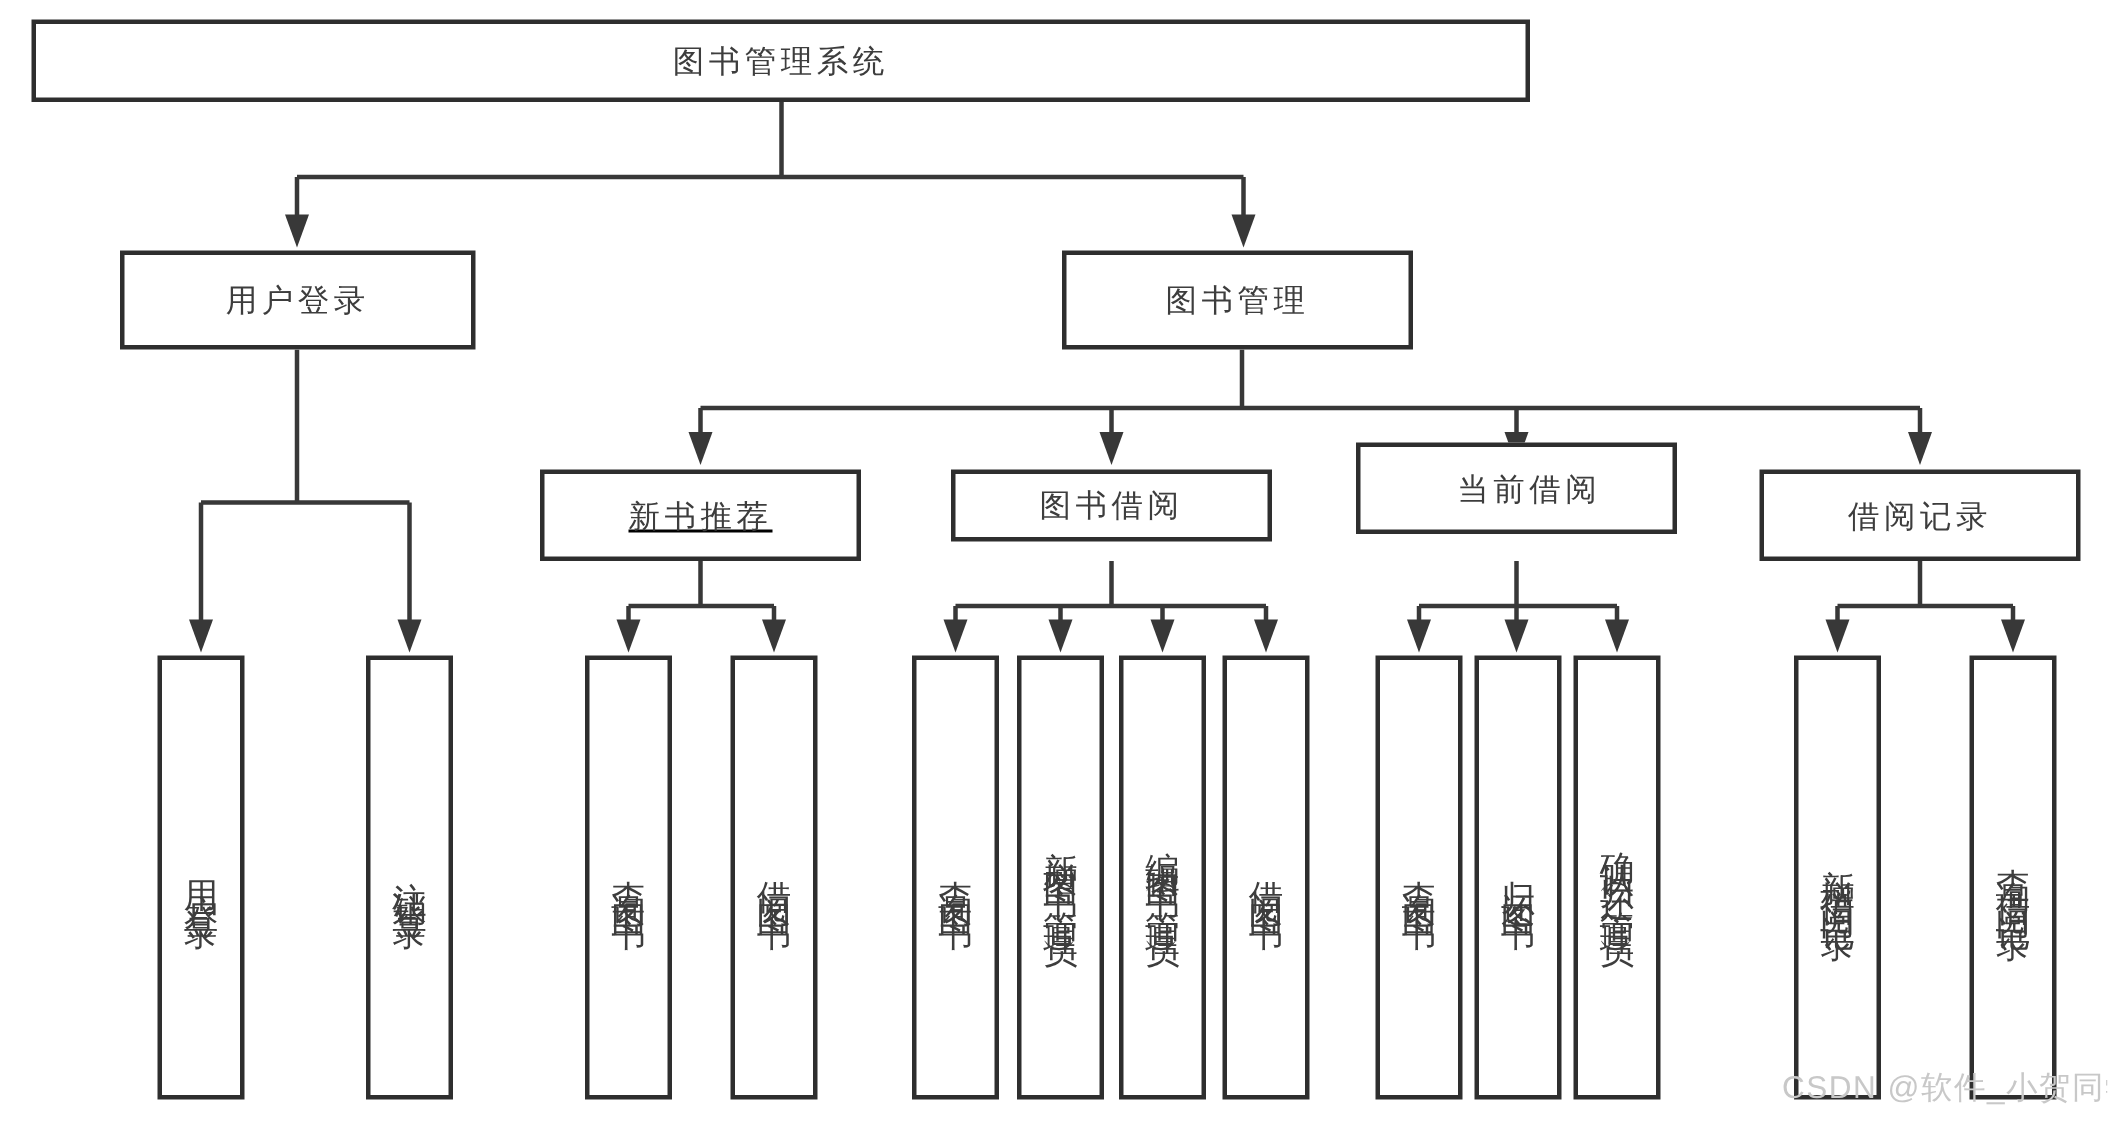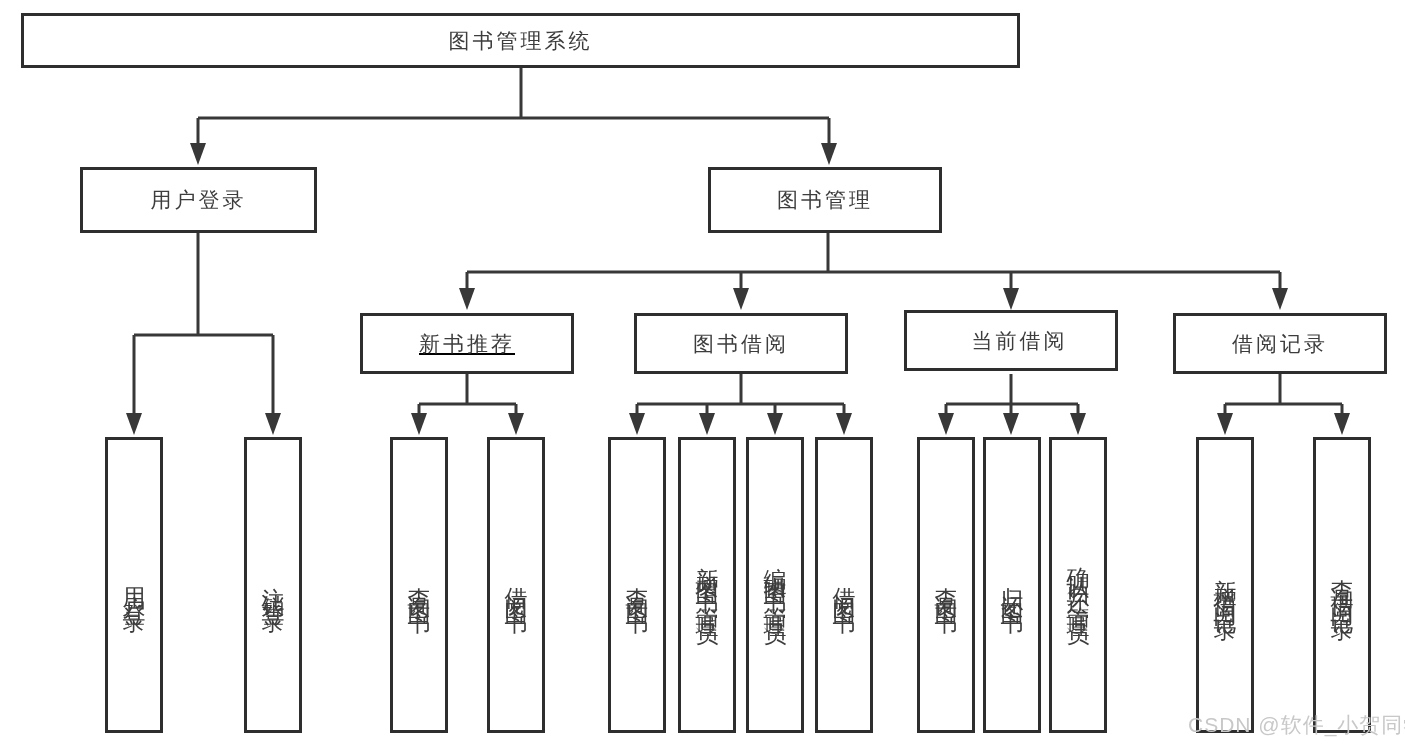--- a/index.html
+++ b/index.html
@@ -46,22 +46,22 @@
     font-size: 23px;
     letter-spacing: 8px;
     color: #3d3d3d;
     line-height: 1;
   }
   
   .n-root            { left: 21px;   top: 13px;  width: 999px; height: 55px; }
   .n-user-login      { left: 80px;   top: 167px; width: 237px; height: 66px; }
   .n-book-mgmt       { left: 708px;  top: 167px; width: 234px; height: 66px; }
   .n-new-books       { left: 360px;  top: 313px; width: 214px; height: 61px; text-decoration: underline; }
-  .n-book-borrow     { left: 634px;  top: 313px; width: 214px; height: 61px; }
-  .n-current-borrow  { left: 904px;  top: 310px; width: 214px; height: 61px; padding-left: 17px; }
+  .n-book-borrow     { left: 634px;  top: 313px; width: 214px; height: 48px; }
+  .n-current-borrow  { left: 904px;  top: 295px; width: 214px; height: 61px; padding-left: 17px; }
   .n-borrow-records  { left: 1173px; top: 313px; width: 214px; height: 61px; }
   .leaf              { top: 437px; width: 58px; height: 296px; }
   .l-user-login      { left: 105px; }
   .l-logout          { left: 244px; }
   .l-nb-query        { left: 390px; }
   .l-nb-borrow       { left: 487px; }
   .l-bb-query        { left: 608px; }
   .l-bb-add          { left: 678px; }
   .l-bb-edit         { left: 746px; }
   .l-bb-borrow       { left: 815px; }

